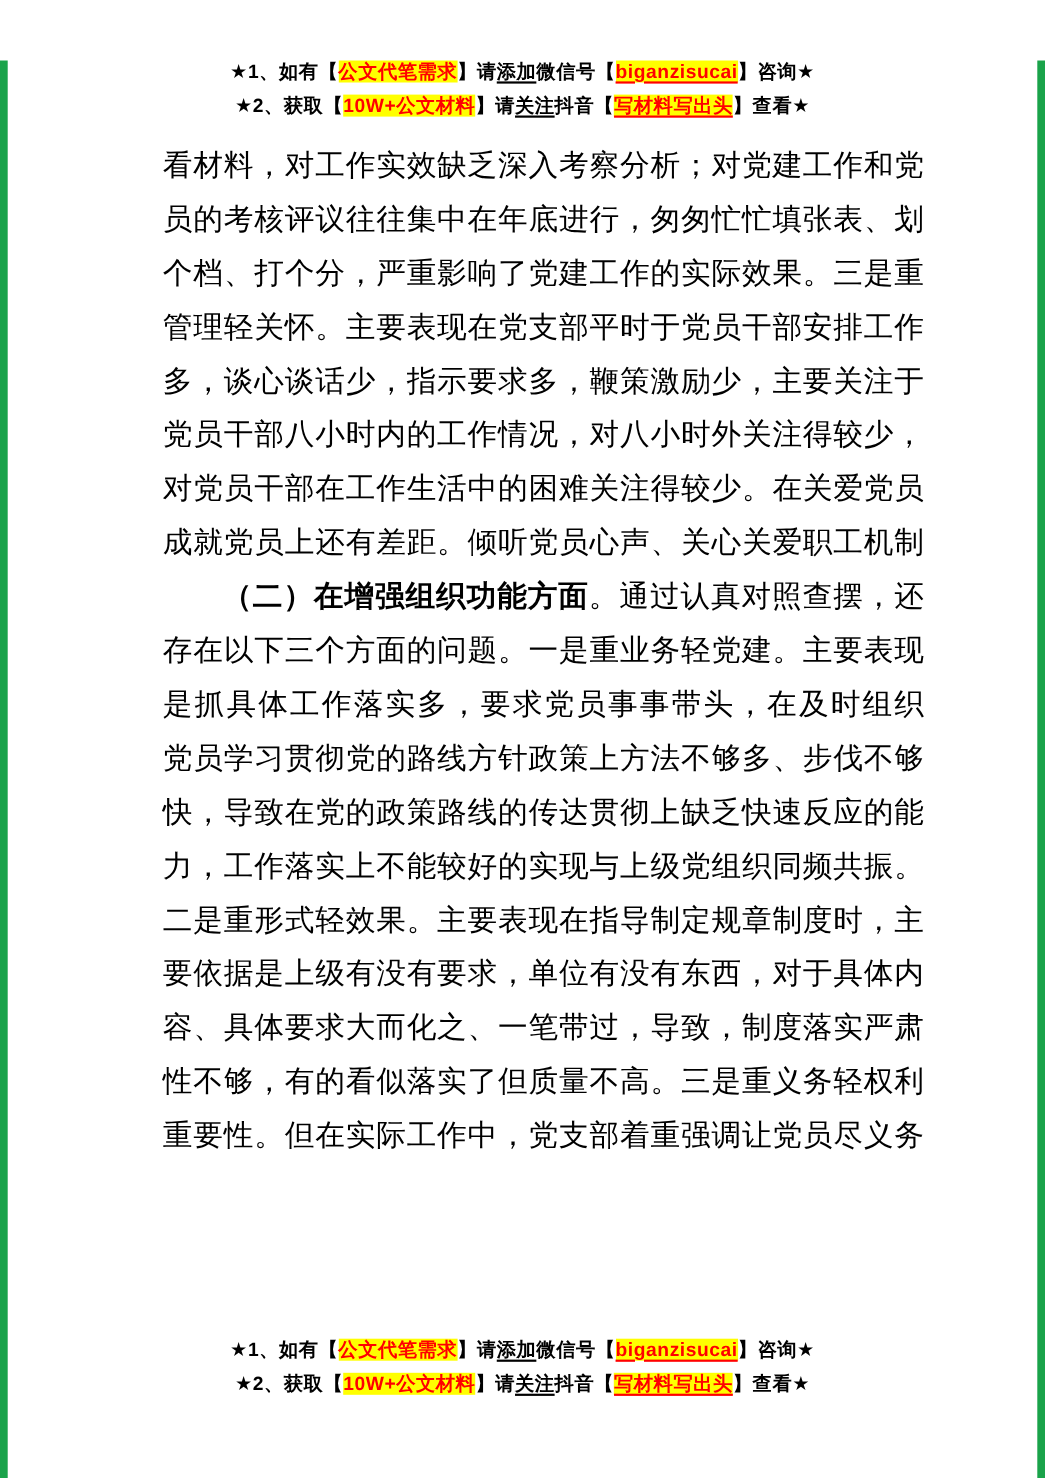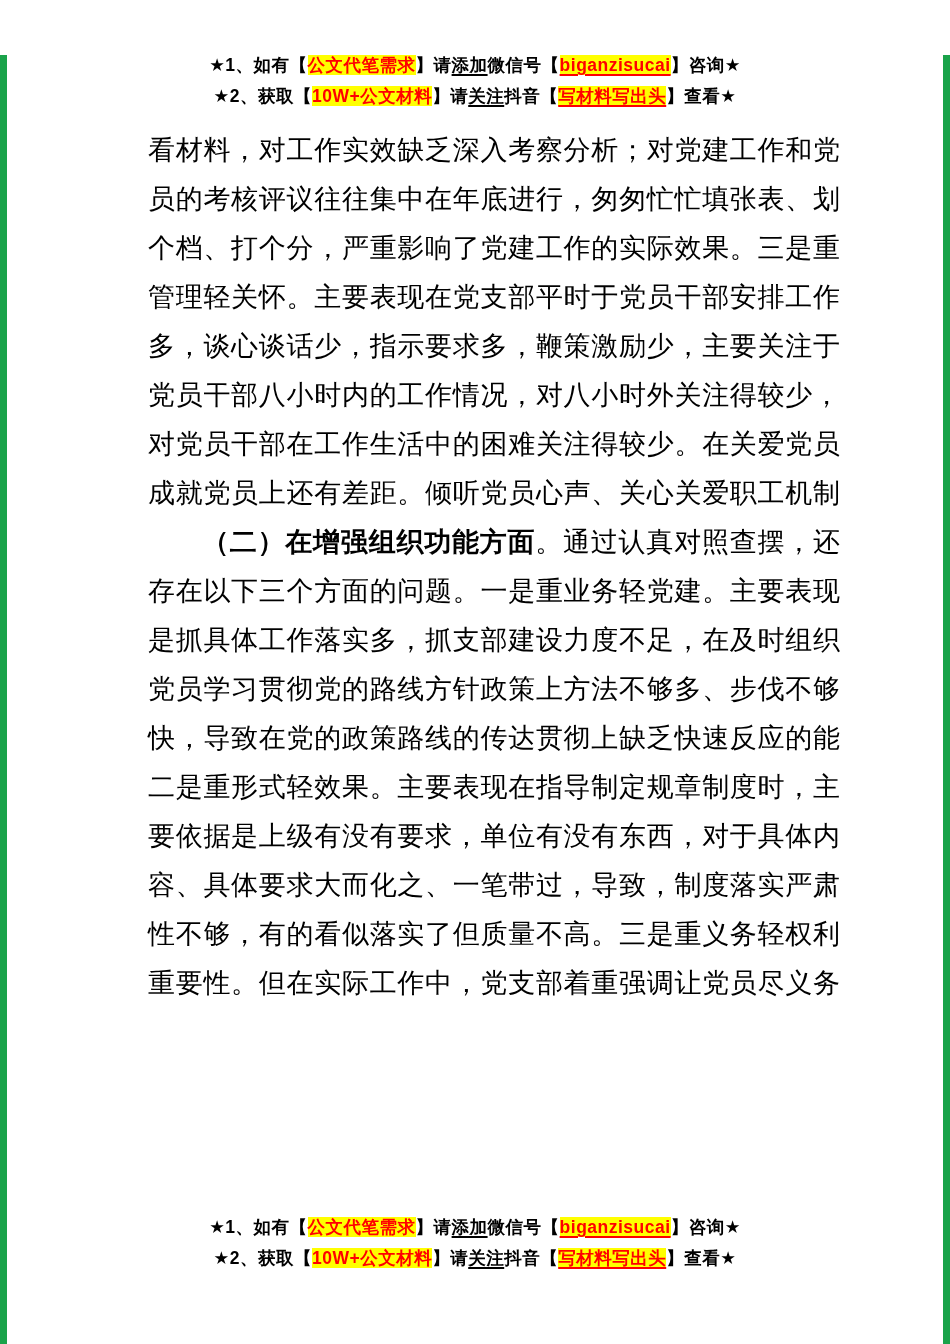--- a/index.html
+++ b/index.html
@@ -66,23 +66,24 @@
       <div class="body-line just"><span class="seg plain">看材料，对工作实效缺乏深入考察分析；对党建工作和党</span></div>
       <div class="body-line just"><span class="seg plain">员的考核评议往往集中在年底进行，匆匆忙忙填张表、划</span></div>
       <div class="body-line just"><span class="seg plain">个档、打个分，严重影响了党建工作的实际效果。三是重</span></div>
       <div class="body-line just"><span class="seg plain">管理轻关怀。主要表现在党支部平时于党员干部安排工作</span></div>
       <div class="body-line just"><span class="seg plain">多，谈心谈话少，指示要求多，鞭策激励少，主要关注于</span></div>
       <div class="body-line just"><span class="seg plain">党员干部八小时内的工作情况，对八小时外关注得较少，</span></div>
       <div class="body-line just"><span class="seg plain">对党员干部在工作生活中的困难关注得较少。在关爱党员</span></div>
       <div class="body-line just"><span class="seg plain">成就党员上还有差距。倾听党员心声、关心关爱职工机制</span></div>
       <div class="body-line just indent"><span class="seg plain bold">（二）在增强组织功能方面</span><span class="seg plain">。通过认真对照查摆，还</span></div>
       <div class="body-line just"><span class="seg plain">存在以下三个方面的问题。一是重业务轻党建。主要表现</span></div>
-      <div class="body-line just"><span class="seg plain">是抓具体工作落实多，抓支部建设力度不足，在及时组织</span></div>
+      <div class="body-line just"><span class="seg plain">是抓具体工作落实多，要求党员事事带头，在及时组织</span></div>
       <div class="body-line just"><span class="seg plain">党员学习贯彻党的路线方针政策上方法不够多、步伐不够</span></div>
       <div class="body-line just"><span class="seg plain">快，导致在党的政策路线的传达贯彻上缺乏快速反应的能</span></div>
+      <div class="body-line just"><span class="seg plain">力，工作落实上不能较好的实现与上级党组织同频共振。</span></div>
       <div class="body-line just"><span class="seg plain">二是重形式轻效果。主要表现在指导制定规章制度时，主</span></div>
       <div class="body-line just"><span class="seg plain">要依据是上级有没有要求，单位有没有东西，对于具体内</span></div>
       <div class="body-line just"><span class="seg plain">容、具体要求大而化之、一笔带过，导致，制度落实严肃</span></div>
       <div class="body-line just"><span class="seg plain">性不够，有的看似落实了但质量不高。三是重义务轻权利</span></div>
       <div class="body-line just"><span class="seg plain">重要性。但在实际工作中，党支部着重强调让党员尽义务</span></div>
     </div>
 
   <div class="notice bottom">
       <div class="notice-line"><span class="seg plain">★1、如有【</span><span class="seg highlight-red">公文代笔需求</span><span class="seg plain">】请</span><span class="seg underline">添加</span><span class="seg plain">微信号【</span><span class="seg highlight-red-underline">biganzisucai</span><span class="seg plain">】咨询★</span></div>
       <div class="notice-line"><span class="seg plain">★2、获取【</span><span class="seg highlight-red">10W+公文材料</span><span class="seg plain">】请</span><span class="seg underline">关注</span><span class="seg plain">抖音【</span><span class="seg highlight-red-underline">写材料写出头</span><span class="seg plain">】查看★</span></div>

